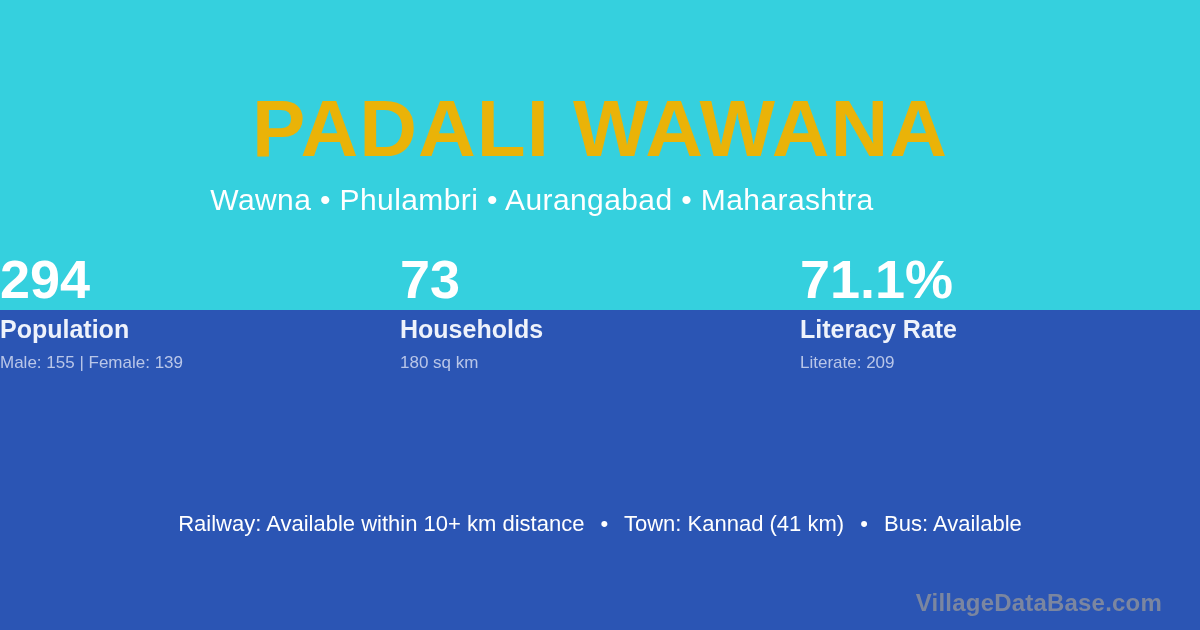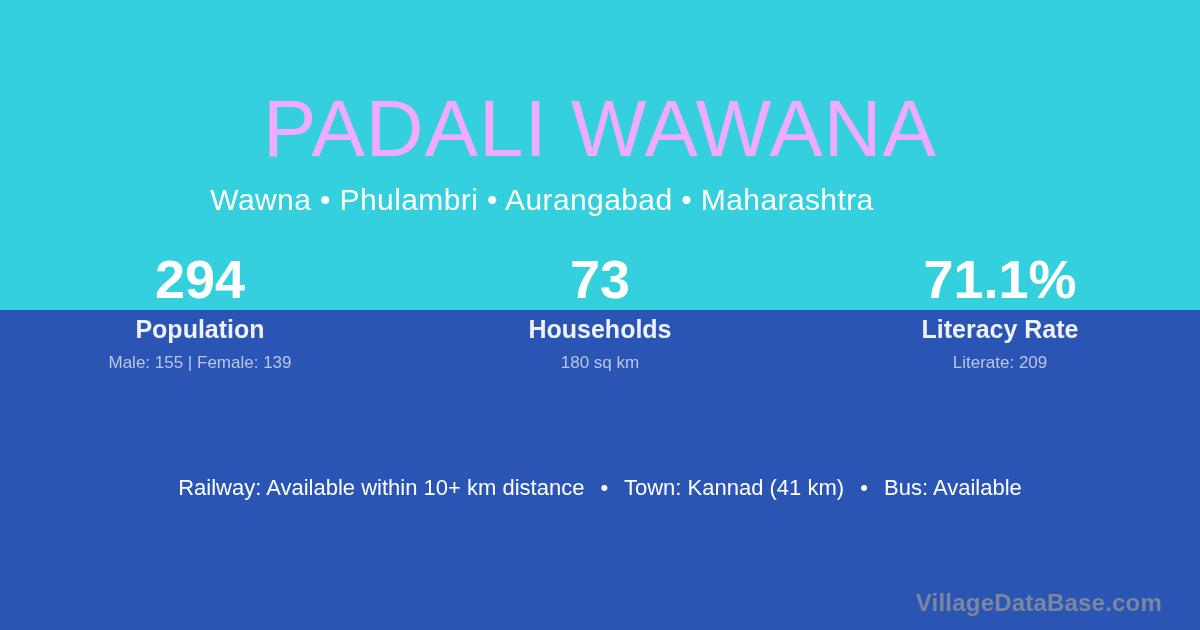--- a/index.html
+++ b/index.html
@@ -48,23 +48,23 @@
     text-align: center;
     z-index: 3;
   }
 
   .village-title {
     position: absolute;
     left: 0; top: 86px;
     width: 1200px;
     font-size: 80px;
     line-height: 86px;
-    font-weight: 400;
+    font-weight: 700;
     letter-spacing: 1px;
-    color: #f0abfc;
+    color: #eab308;
     white-space: nowrap;
   }
 
   .village-subtitle {
     position: absolute;
     left: 0; top: 182px;
     width: 1084px;
     font-size: 30px;
     line-height: 36px;
     font-weight: 400;
@@ -78,21 +78,20 @@
     position: absolute;
     left: 0; top: 248px;
     width: 1200px;
     display: flex;
     flex-direction: row;
     z-index: 3;
   }
 
   .stat-block {
     width: 400px;
-    text-align: center;
   }
 
   .stat-value {
     font-size: 54px;
     line-height: 62px;
     font-weight: 700;
     color: #ffffff;
     letter-spacing: 0px;
   }
 
@@ -108,21 +107,21 @@
     margin-top: 8px;
     font-size: 17px;
     line-height: 21px;
     font-weight: 400;
     color: #b9c6e8;
   }
 
   
   .amenities {
     position: absolute;
-    left: 0; top: 472px;
+    left: 0; top: 508px;
     width: 1200px;
     text-align: center;
     font-size: 22px;
     line-height: 32px;
     font-weight: 400;
     color: #ffffff;
     white-space: nowrap;
     z-index: 3;
   }
   .amenities .sep {

